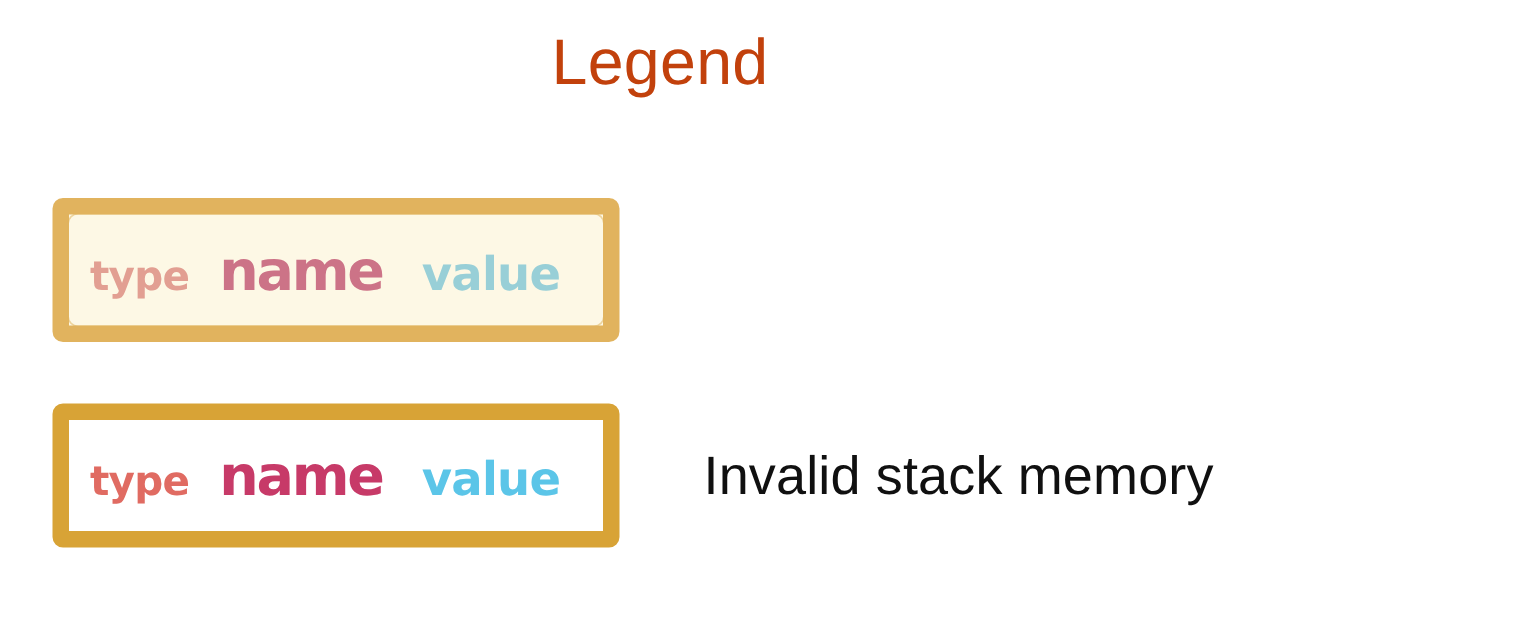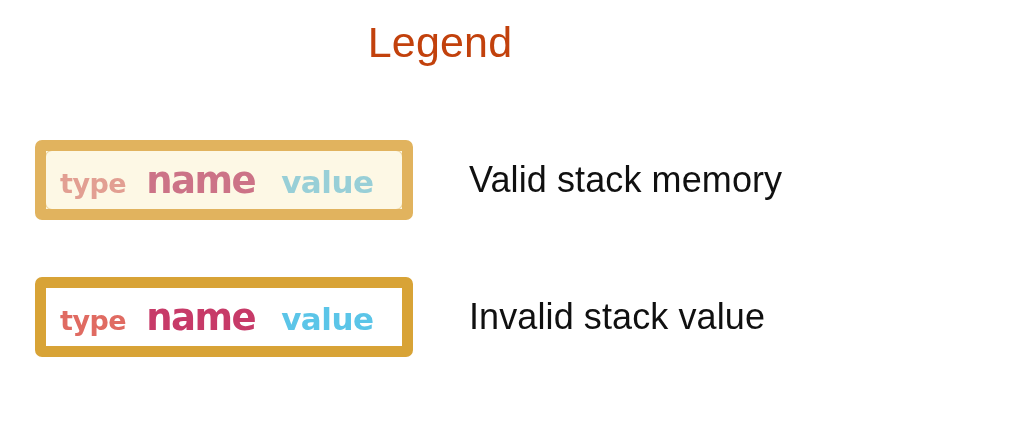--- a/index.html
+++ b/index.html
@@ -39,21 +39,21 @@
     align-items: center;
   }
   .row-valid   { top: 130px; }
   .row-invalid { top: 267px; }
 
   
   .box {
     position: relative;
     margin-left: 35px;
     width: 378px;
-    height: 80px;
+    height: 96px;
     box-sizing: border-box;
     display: flex;
     align-items: center;
     border-style: solid;
     border-radius: 7px;
   }
   .box-valid {
     border-width: 11px;
     border-color: #dfae52;
     background: #fdf8e4;
@@ -128,25 +128,24 @@
 <div class="title">Legend</div>
 
 <div class="row row-valid">
   <div class="box box-valid">
     <div class="slots">
       <span class="slot-type">type</span>
       <span class="slot-name">name</span>
       <span class="slot-value">value</span>
     </div>
   </div>
-  <div class="caption">Valid stack memory</div>
 </div>
 
 <div class="row row-invalid">
   <div class="box box-invalid">
     <div class="slots">
       <span class="slot-type">type</span>
       <span class="slot-name">name</span>
       <span class="slot-value">value</span>
     </div>
   </div>
-  <div class="caption">Invalid stack value</div>
+  <div class="caption">Invalid stack memory</div>
 </div>
 
 </body></html>

